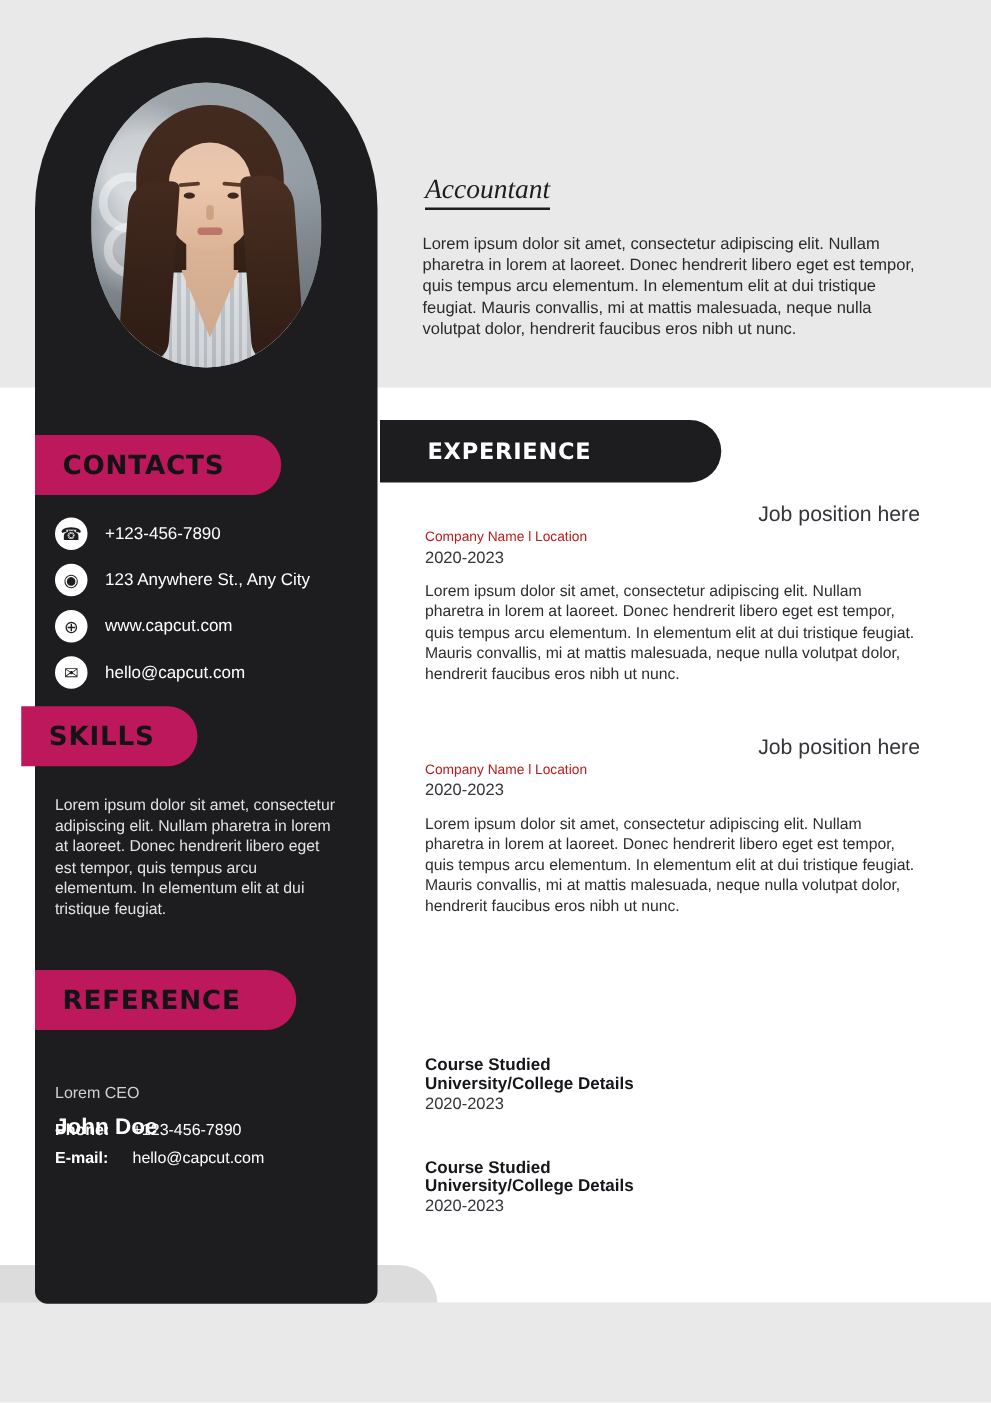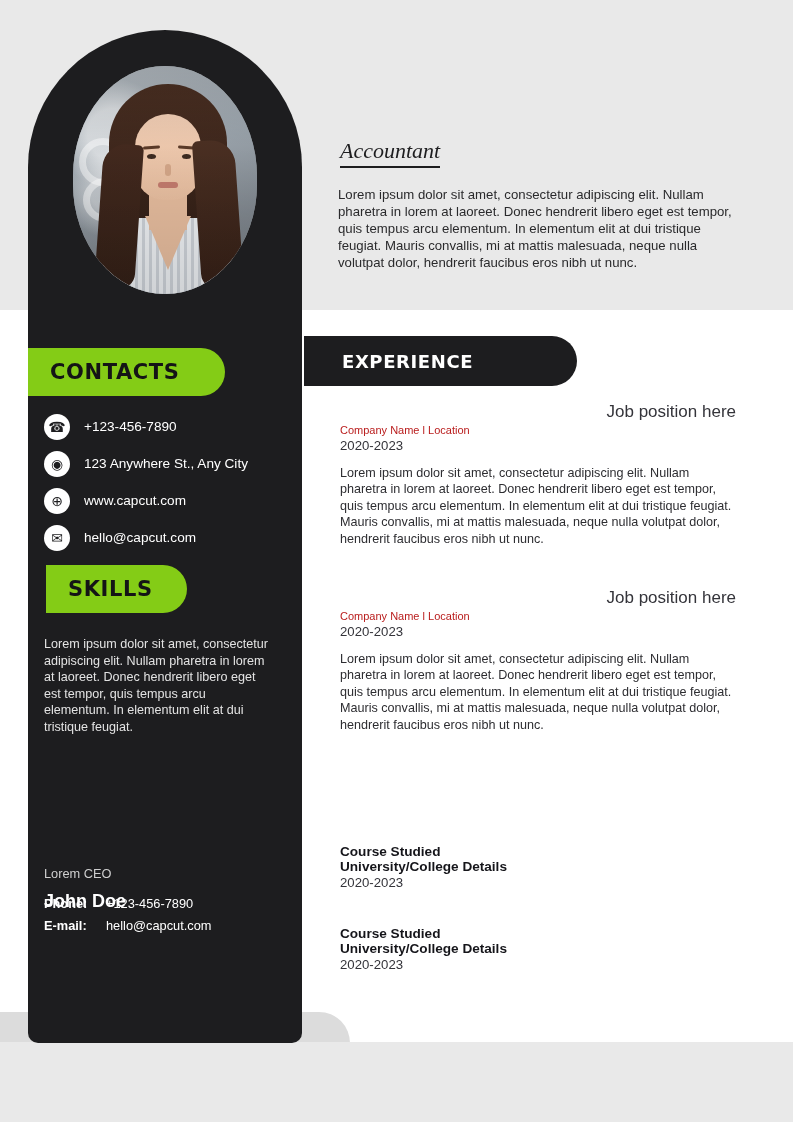--- a/index.html
+++ b/index.html
@@ -204,21 +204,21 @@
     top: 186px;
     width: 400px;
     font-size: 13.2px;
     line-height: 17px;
     color: #2a2a2c;
   }
 
   
   .pill-light {
     position: absolute;
-    background: #84cc16;
+    background: #be185d;
     color: #141416;
     font-weight: bold;
     font-family: "DejaVu Sans", sans-serif;
     letter-spacing: 0.6px;
     display: flex;
     align-items: center;
     padding-left: 22px;
     border-top-right-radius: 26px;
     border-bottom-right-radius: 26px;
   }
@@ -230,21 +230,21 @@
     font-family: "DejaVu Sans", sans-serif;
     letter-spacing: 0.6px;
     display: flex;
     align-items: center;
     padding-left: 38px;
     border-top-right-radius: 30px;
     border-bottom-right-radius: 30px;
   }
 
   #contacts-pill { left: 28px; top: 348px; width: 175px; height: 48px; font-size: 21px; }
-  #skills-pill   { left: 46px; top: 565px; width: 119px; height: 48px; font-size: 21px; }
+  #skills-pill   { left: 17px; top: 565px; width: 119px; height: 48px; font-size: 21px; }
   #reference-pill{ left: 28px; top: 776px; width: 187px; height: 48px; font-size: 21px; }
 
   #experience-pill { left: 304px; top: 336px; width: 235px; height: 50px; font-size: 18px; }
   #education-pill  { left: 304px; top: 774px; width: 235px; height: 50px; font-size: 22px; }
 
   
   .contact-list {
     position: absolute;
     left: 44px;
     top: 408px;
@@ -373,20 +373,21 @@
     </div>
     <div class="contact-row">
       <span class="c-icon">✉</span>
       <span class="c-text">hello@capcut.com</span>
     </div>
   </div>
 
   <div class="pill-light" id="skills-pill">SKILLS</div>
   <div class="skills-body">Lorem ipsum dolor sit amet, consectetur adipiscing elit. Nullam pharetra in lorem at laoreet. Donec hendrerit libero eget est tempor, quis tempus arcu elementum. In elementum elit at dui tristique feugiat.</div>
 
+  <div class="pill-light" id="reference-pill">REFERENCE</div>
   <div class="ref-name">John Doe</div>
   <div class="ref-title">Lorem CEO</div>
   <div class="ref-grid">
     <div class="row">
       <span class="k">Phone:</span>
       <span class="v">+123-456-7890</span>
     </div>
     <div class="row">
       <span class="k">E-mail:</span>
       <span class="v">hello@capcut.com</span>

